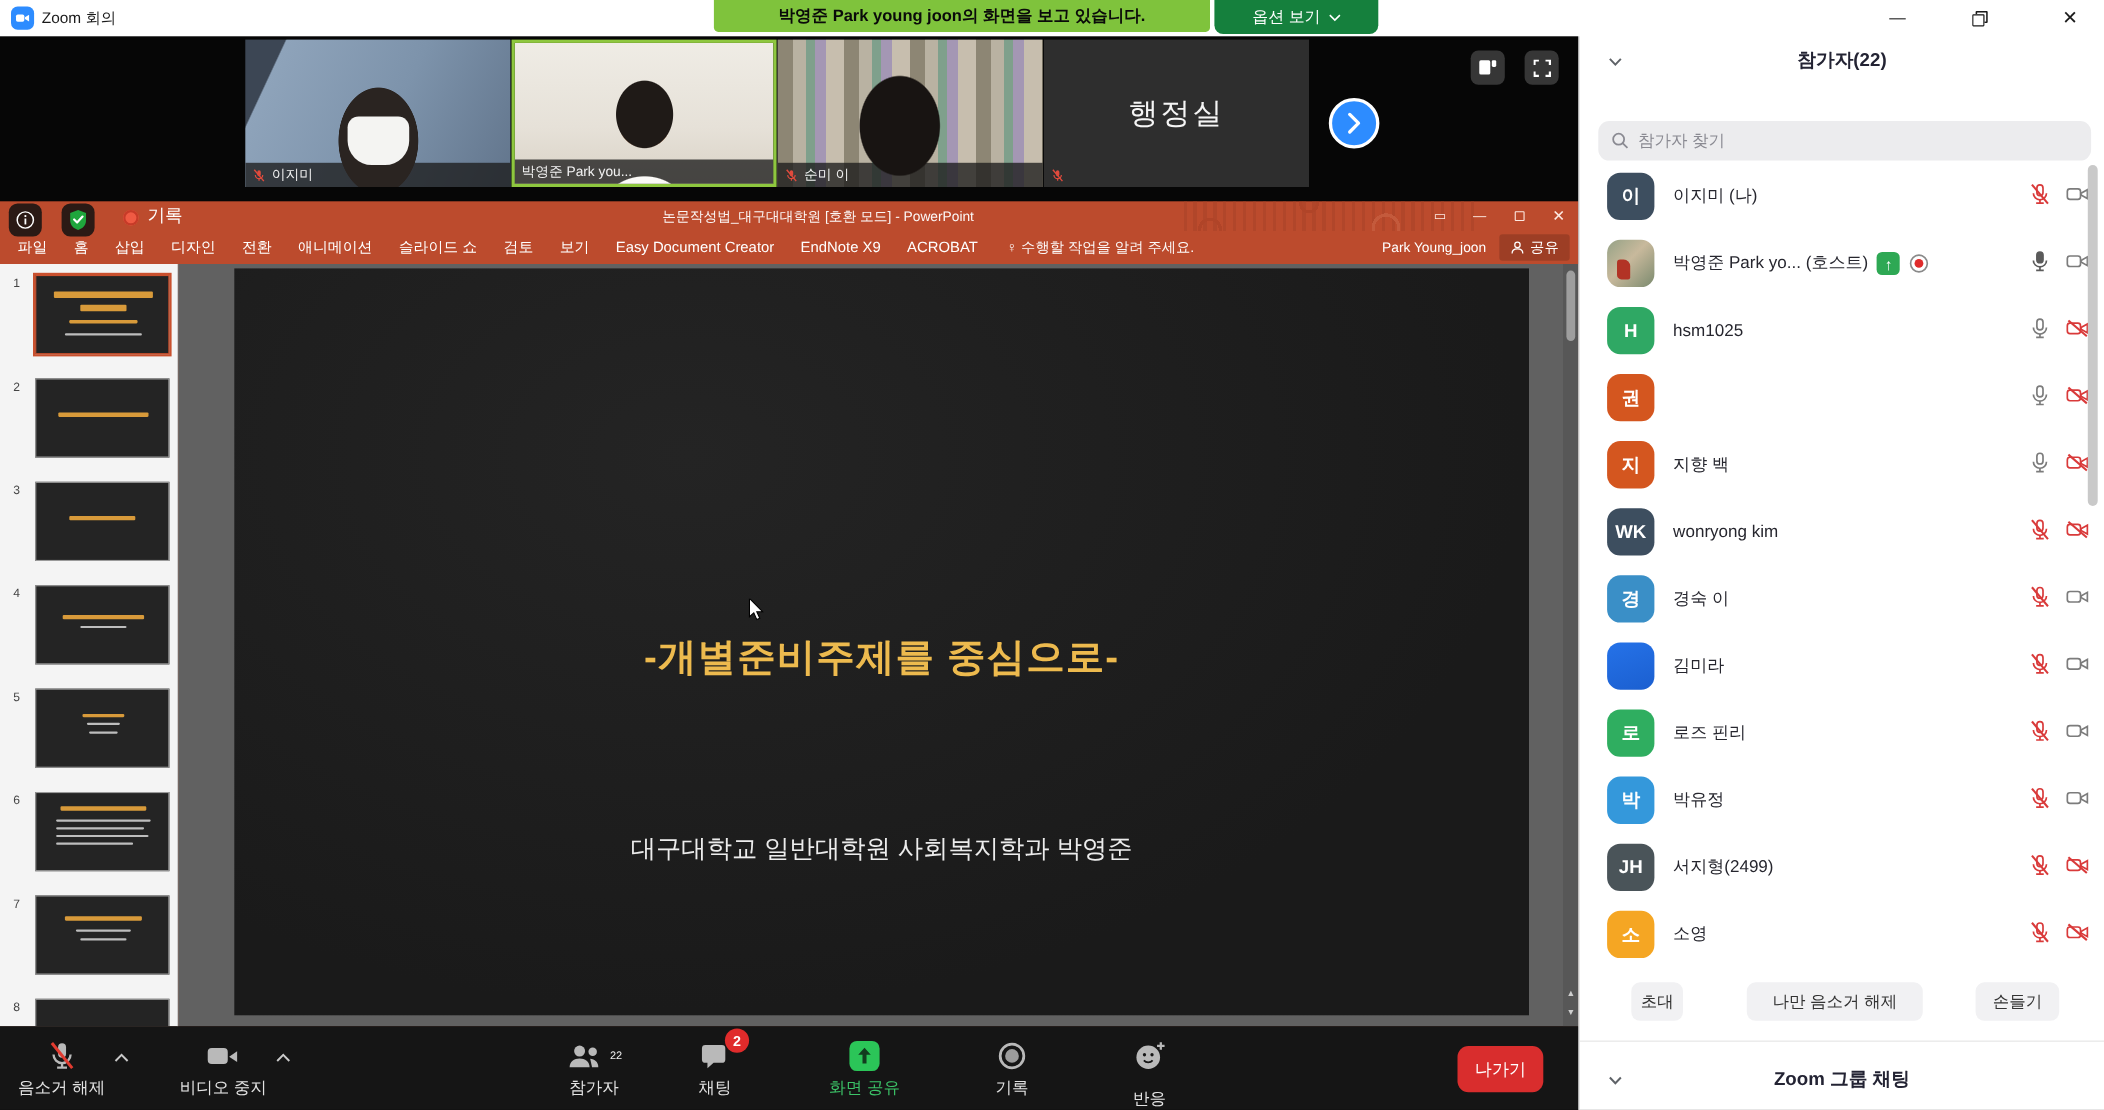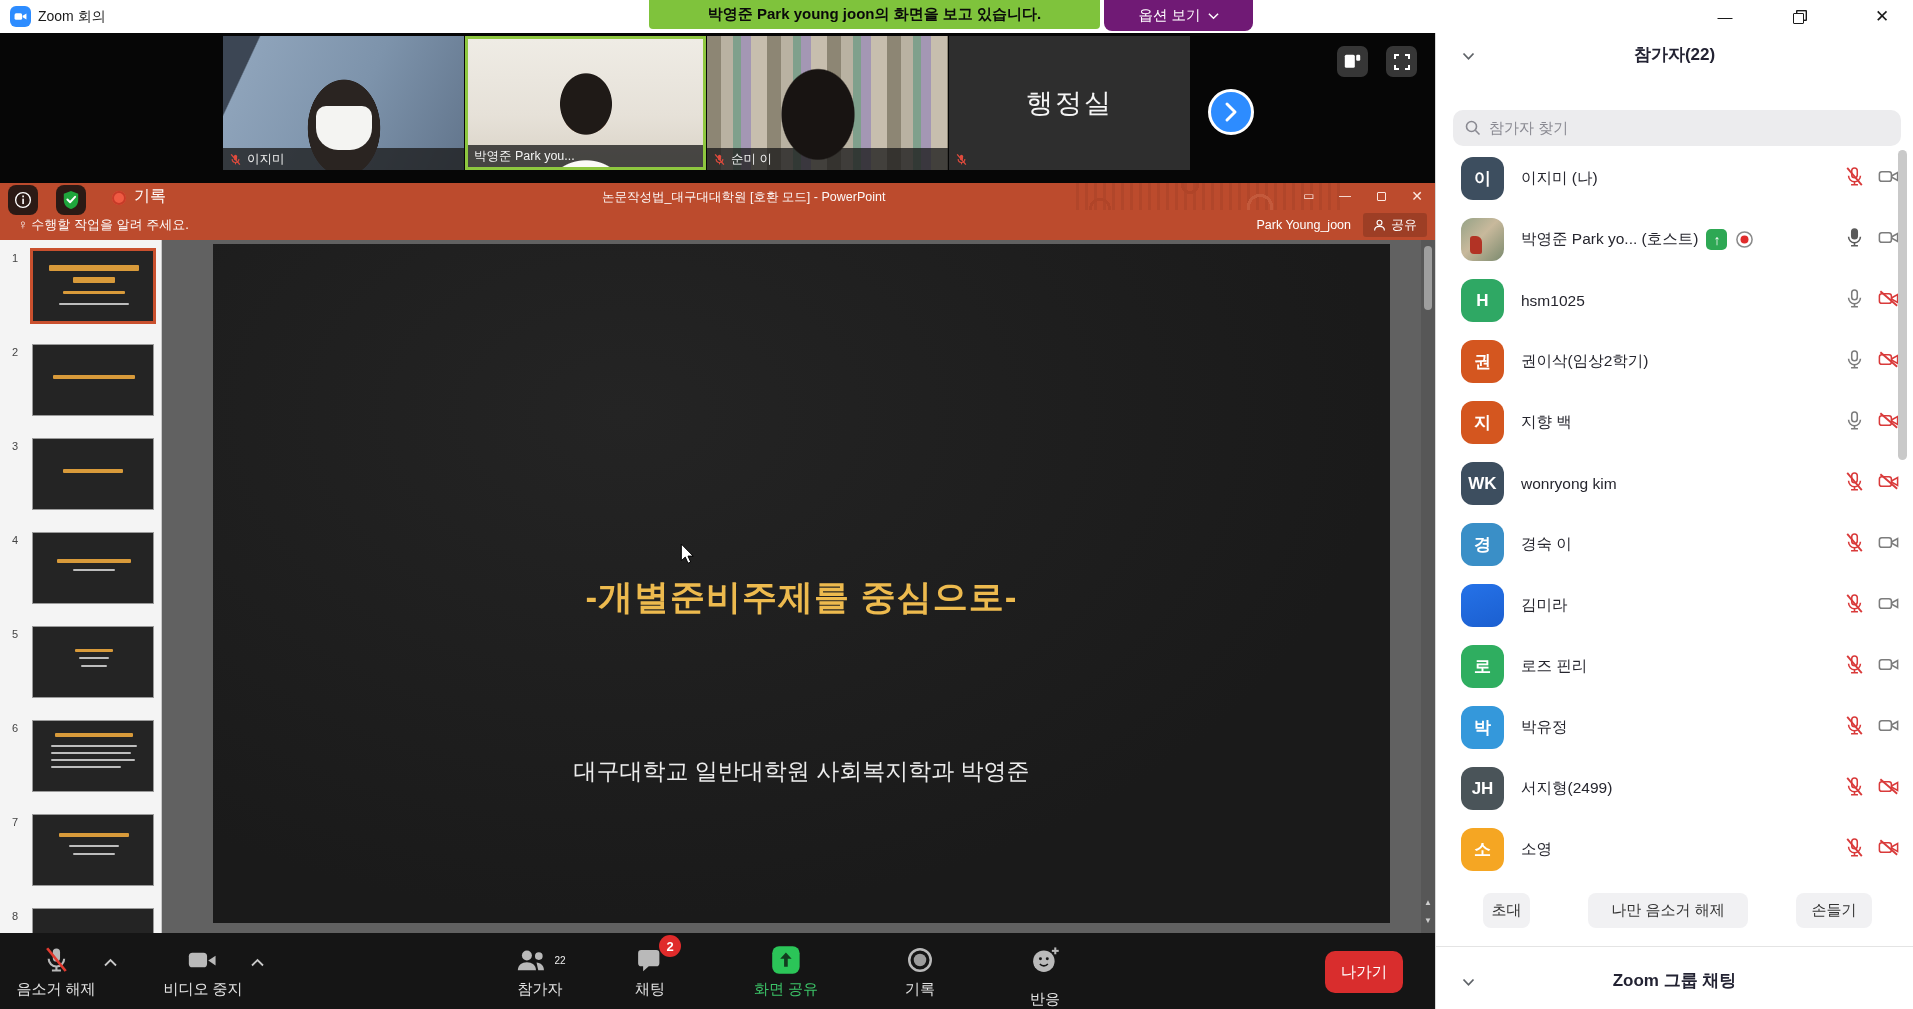--- a/index.html
+++ b/index.html
@@ -8,21 +8,21 @@
   #app { position:relative; width:1913px; height:1009px; }
 
   
   #titlebar { position:absolute; left:0; top:0; width:1913px; height:33px; background:#fff; z-index:30; }
   #zoom-logo { position:absolute; left:10px; top:6px; width:21px; height:21px; border-radius:6px;
     background:#2d8cff; display:flex; align-items:center; justify-content:center; }
   #app-title { position:absolute; left:38px; top:0; height:33px; line-height:33px; font-size:14px; color:#1a1a1a; }
   #banner { position:absolute; left:649px; top:0; width:451px; height:29px; background:#7fc33c;
     border-radius:0 0 4px 4px; display:flex; align-items:center; justify-content:center;
     font-size:15px; font-weight:bold; color:#0a0a0a; z-index:31; }
-  #options-btn { position:absolute; left:1104px; top:0; width:149px; height:31px; background:#701a75;
+  #options-btn { position:absolute; left:1104px; top:0; width:149px; height:31px; background:#15803d;
     border-radius:0 0 8px 8px; display:flex; align-items:center; justify-content:center; gap:7px;
     color:#fff; font-size:14.5px; z-index:31; cursor:pointer; }
   .win-glyph { position:absolute; top:0; width:40px; height:33px; display:flex; align-items:center;
     justify-content:center; color:#1a1a1a; font-size:15px; }
   #win-min { left:1705px; } #win-max { left:1778px; } #win-close { left:1862px; font-size:17px; }
   #win-max i { display:block; width:11px; height:11px; border:1.4px solid #1a1a1a; border-radius:1px;
     box-shadow:3px -3px 0 -1.4px #fff, 3px -3px 0 0 #1a1a1a; margin-top:3px; }
 
   
   #stage { position:absolute; left:0; top:33px; width:1435px; height:976px; background:#060606; }
@@ -264,20 +264,34 @@
         <div id="ppt-deco"></div>
         <span class="ppt-ctrl" id="pc-ribbon">▭</span>
         <span class="ppt-ctrl" id="pc-min">—</span>
         <span class="ppt-ctrl" id="pc-max">
             <i></i>
           </span>
         <span class="ppt-ctrl" id="pc-close">✕</span>
       </div>
 
       <div id="ribbon">
+        <span id="tabs-host" style="display:flex">
+            <span class="rtab">파일</span>
+            <span class="rtab">홈</span>
+            <span class="rtab">삽입</span>
+            <span class="rtab">디자인</span>
+            <span class="rtab">전환</span>
+            <span class="rtab">애니메이션</span>
+            <span class="rtab">슬라이드 쇼</span>
+            <span class="rtab">검토</span>
+            <span class="rtab">보기</span>
+            <span class="rtab">Easy Document Creator</span>
+            <span class="rtab">EndNote X9</span>
+            <span class="rtab">ACROBAT</span>
+          </span>
         <span id="tellme">♀ 수행할 작업을 알려 주세요.</span>
         <div id="ribbon-right">
           <span id="account-name">Park Young_joon</span>
           <span id="share-btn">
             <svg width="13" height="13" viewBox="0 0 16 16">
                 <circle cx="8" cy="4.5" r="3" fill="none" stroke="#fff" stroke-width="1.4"></circle>
                 <path d="M2 14c0-3.2 2.7-5 6-5s6 1.8 6 5" fill="none" stroke="#fff" stroke-width="1.4"></path>
               </svg>
             <span>공유</span>
           </span>
@@ -521,23 +535,20 @@
               </svg></span>
             <span><svg width="23" height="23" viewBox="0 0 24 24">
                 <rect x="2.5" y="7" width="12.5" height="10" rx="2.5" fill="none" stroke="#d93a3a" stroke-width="1.6"></rect>
                 <path d="M15.5 11.2 L21.5 7.8 V16.2 L15.5 12.8 Z" fill="none" stroke="#d93a3a" stroke-width="1.6"></path>
                 <line x1="3.5" y1="4.5" x2="21" y2="19.5" stroke="#d93a3a" stroke-width="2"></line>
               </svg></span>
           </div>
         </div>
         <div class="prow">
           <div class="pavatar" style="background: rgb(212, 86, 31);">권</div>
-          <div class="pname">
-            <span>권이삭(임상2학기)</span>
-          </div>
           <div class="picons">
             <span><svg width="23" height="23" viewBox="0 0 24 24">
                 <rect x="9.1" y="3.2" width="5.8" height="10.2" rx="2.9" fill="none" stroke="#7c7c7c" stroke-width="1.6"></rect>
                 <path d="M5.8 11.2a6.2 6.2 0 0 0 12.4 0" fill="none" stroke="#7c7c7c" stroke-width="1.6"></path>
                 <line x1="12" y1="17.4" x2="12" y2="20.6" stroke="#7c7c7c" stroke-width="1.6"></line>
                 <line x1="8.4" y1="20.6" x2="15.6" y2="20.6" stroke="#7c7c7c" stroke-width="1.6"></line>
               </svg></span>
             <span><svg width="23" height="23" viewBox="0 0 24 24">
                 <rect x="2.5" y="7" width="12.5" height="10" rx="2.5" fill="none" stroke="#d93a3a" stroke-width="1.6"></rect>
                 <path d="M15.5 11.2 L21.5 7.8 V16.2 L15.5 12.8 Z" fill="none" stroke="#d93a3a" stroke-width="1.6"></path>

